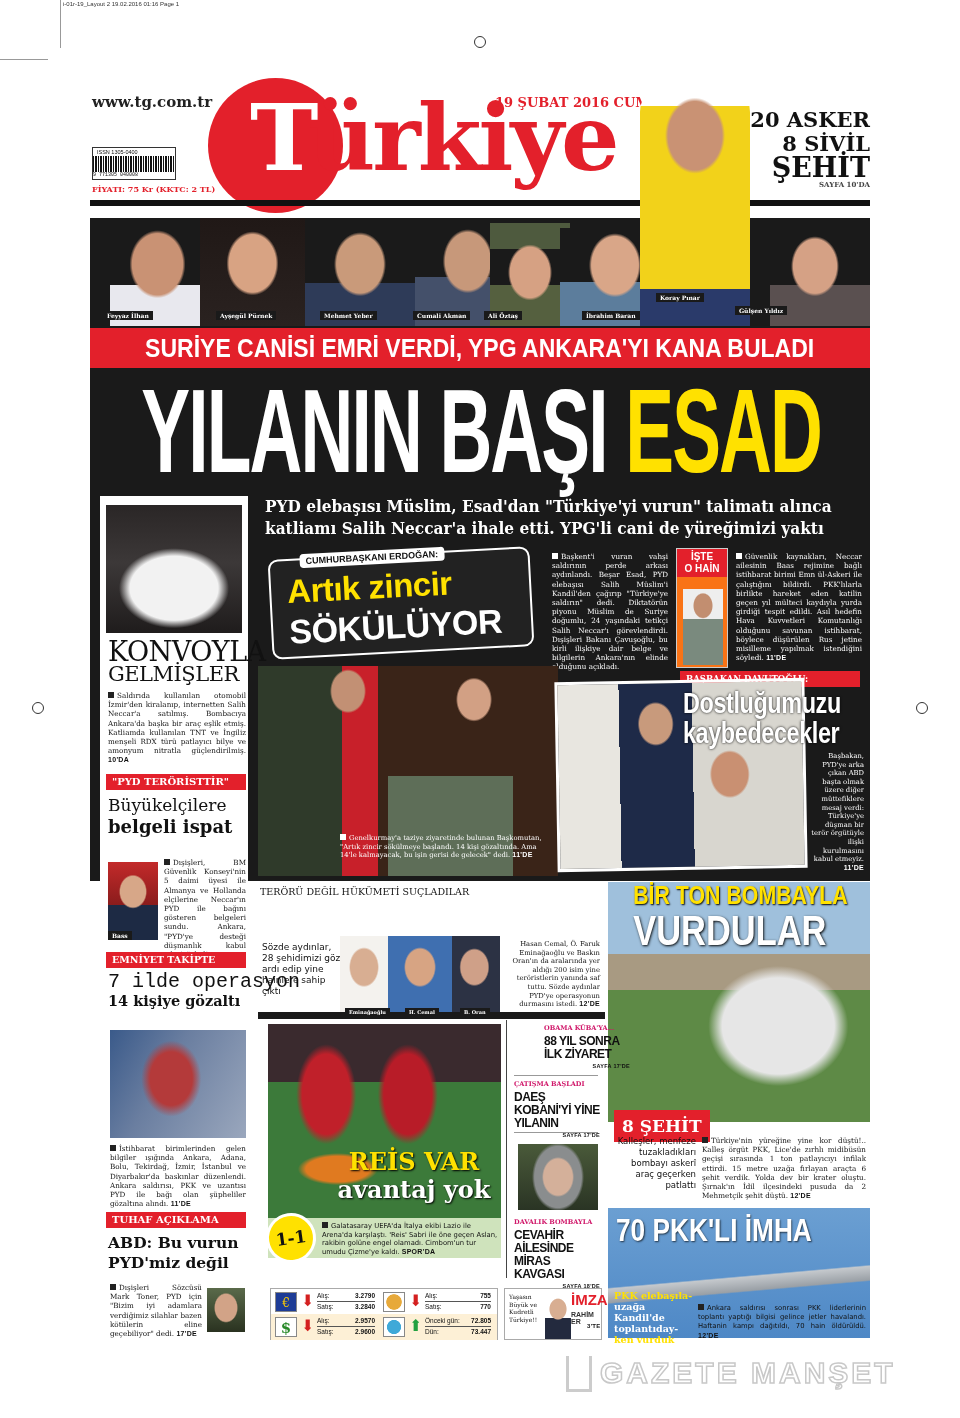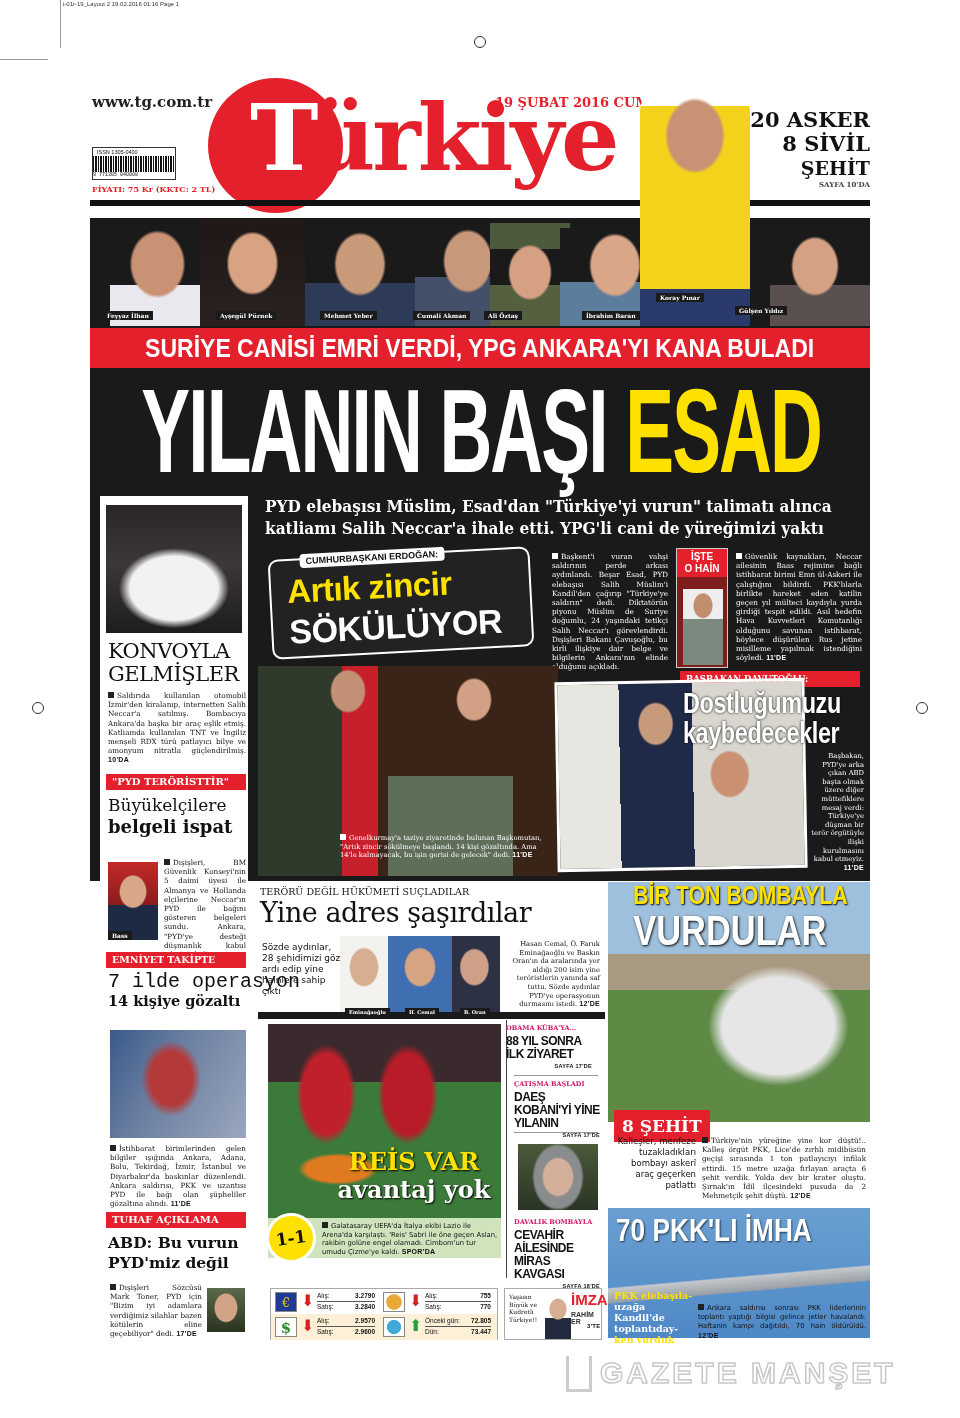--- a/index.html
+++ b/index.html
@@ -36,21 +36,21 @@
 
 <div class="abs" style="left:208px;top:78px;width:135px;height:135px;border-radius:50%;background:#e3202b"></div>
 <div class="abs" style="left:250px;top:88px;font-family:'DejaVu Serif',serif;font-weight:900;font-size:92px;line-height:100px;color:#e3202b;letter-spacing:-3px;white-space:nowrap">
   <span style="color:#fff;-webkit-text-stroke:0px">T</span><span>ürkiye</span>
 </div>
 <div class="abs slab" style="left:495px;top:95px;font-size:13px;color:#e3202b">19 ŞUBAT 2016 CUMA</div>
 
 <div class="abs" style="left:740px;top:108px;width:130px;text-align:right">
   <div class="slab" style="font-size:21px;line-height:24px">20 ASKER</div>
   <div class="slab" style="font-size:21px;line-height:24px">8 SİVİL</div>
-  <div class="slab" style="font-size:19px;line-height:24px">ŞEHİT</div>
+  <div class="slab" style="font-size:27px;line-height:24px">ŞEHİT</div>
   <div class="slab" style="font-size:7px;color:#444">SAYFA 10'DA</div>
 </div>
 
 <div class="abs" style="left:90px;top:200px;width:780px;height:6px;background:#111"></div>
 <div class="abs" style="left:90px;top:218px;width:780px;height:663px;background:#1a1a1a"></div>
 
 <div class="abs" style="left:90px;top:218px;width:780px;height:108px;overflow:hidden">
   <div class="photo" style="left:20px;top:5px;width:95px;height:103px;background:radial-gradient(ellipse 28px 34px at 50% 40%,#c99274 90%,transparent 100%),linear-gradient(#1a1a1a 60%,#e8e8ee 60%)"></div>
   <div class="photo" style="left:110px;top:0;width:105px;height:108px;background:radial-gradient(ellipse 26px 32px at 50% 42%,#d8a383 90%,transparent 100%),linear-gradient(#201816 0%,#2a2220 100%)"></div>
   <div class="photo" style="left:215px;top:5px;width:110px;height:103px;background:radial-gradient(ellipse 26px 32px at 50% 40%,#c99a7a 90%,transparent 100%),linear-gradient(#1a1a1a 58%,#2e3b58 58%)"></div>
@@ -83,21 +83,21 @@
 
 <div class="abs slab" style="left:265px;top:496px;width:600px;color:#fff;font-size:16px;line-height:22px;white-space:nowrap">
   <div style="transform:scaleX(0.96);transform-origin:left">PYD elebaşısı Müslim, Esad'dan "Türkiye'yi vurun" talimatı alınca</div>
   <div style="transform:scaleX(0.96);transform-origin:left">katliamı Salih Neccar'a ihale etti. YPG'li cani de yüreğimizi yaktı</div>
 </div>
 
 <div class="abs" style="left:100px;top:496px;width:148px;height:866px;background:#fff"></div>
 <div class="photo" style="left:106px;top:505px;width:136px;height:128px;background:radial-gradient(ellipse 55px 40px at 50% 65%,#f2f2f2 80%,transparent 100%),linear-gradient(#2a2626 0%,#3c3838 45%,#1f1c1c 100%)"></div>
 
 <div class="abs" style="left:108px;top:640px;width:138px">
-  <div style="font-family:'DejaVu Serif',serif;font-size:21px;line-height:23px;font-weight:400;letter-spacing:-0.5px">KONVOYLA</div>
+  <div style="font-family:'DejaVu Serif',serif;font-size:27px;line-height:23px;font-weight:400;letter-spacing:-0.5px">KONVOYLA</div>
   <div style="font-family:'DejaVu Serif',serif;font-size:21px;line-height:23px;font-weight:400;letter-spacing:-0.5px">GELMİŞLER</div>
   <div class="body-txt" style="margin-top:5px"><span class="sq"></span><span>Saldırıda kullanılan otomobil İzmir'den kiralanıp, internetten Salih Neccar'a satılmış. Bombacıya Ankara'da başka bir araç eşlik etmiş. Katliamda kullanılan TNT ve İngiliz menşeli RDX türü patlayıcı bilye ve amonyum nitratla güçlendirilmiş.</span> <span class="ref">10'DA</span></div>
 </div>
 
 <div class="abs redbar" style="left:106px;top:774px;width:140px;height:16px;font-family:'DejaVu Serif',serif;font-weight:700;font-size:10px;line-height:16px;padding-left:6px">"PYD TERÖRİSTTİR"</div>
 <div class="abs" style="left:108px;top:795px;width:138px">
   <div style="font-family:'DejaVu Serif',serif;font-size:17px;line-height:21px">Büyükelçilere</div>
   <div class="slab" style="font-size:18px;line-height:22px">belgeli ispat</div>
 </div>
 <div class="photo" style="left:108px;top:862px;width:50px;height:78px;background:radial-gradient(ellipse 14px 17px at 50% 38%,#d7a788 90%,transparent 100%),linear-gradient(#c32a2a 0%,#8a1c1c 55%,#1d2a44 55%)">
@@ -122,21 +122,21 @@
 <div class="photo" style="left:207px;top:1288px;width:38px;height:44px;background:radial-gradient(ellipse 12px 15px at 50% 45%,#d2a387 90%,transparent 100%),linear-gradient(#5a6a4a,#2a3220)"></div>
 
 <div class="abs" style="left:270px;top:553px;width:262px;height:100px;background:#222;border:2px solid #fff;border-radius:10px;transform:rotate(-3deg)">
   <div style="position:absolute;left:30px;top:-6px;background:#fff;color:#111;font-family:'Liberation Sans',sans-serif;font-weight:700;font-size:9px;padding:2px 6px;border-radius:4px">CUMHURBAŞKANI ERDOĞAN:</div>
   <div style="position:absolute;left:16px;top:12px;font-family:'Liberation Sans',sans-serif;font-weight:700;font-size:33px;color:#ffe100;white-space:nowrap;letter-spacing:-0.5px">Artık zincir</div>
   <div style="position:absolute;left:16px;top:52px;font-family:'Liberation Sans',sans-serif;font-weight:700;font-size:34px;color:#fff;white-space:nowrap;letter-spacing:-0.5px">SÖKÜLÜYOR</div>
 </div>
 
 <div class="abs body-txt white" style="left:552px;top:552px;width:116px"><span class="sq w"></span><span>Başkent'i vuran vahşi saldırının perde arkası aydınlandı. Beşar Esad, PYD elebaşısı Salih Müslim'i Kandil'den çağırıp "Türkiye'ye saldırın" dedi. Diktatörün piyonu Müslim de Suriye doğumlu, 24 yaşındaki tetikçi Salih Neccar'ı görevlendirdi. Dışişleri Bakanı Çavuşoğlu, bu kirli ilişkiye dair belge ve bilgilerin Ankara'nın elinde olduğunu açıkladı.</span></div>
 
-<div class="abs" style="left:676px;top:548px;width:52px;height:120px;background:#7f1d1d;border:1px solid #ccc">
+<div class="abs" style="left:676px;top:548px;width:52px;height:120px;background:#f97316;border:1px solid #ccc">
   <div style="background:#e3202b;color:#fff;text-align:center;font-family:'Liberation Sans',sans-serif;font-weight:700;font-size:10px;line-height:12px;padding:2px 0">
     <div>İŞTE</div>
       <div>O HAİN</div>
   </div>
   <div style="position:absolute;left:6px;top:40px;width:40px;height:76px;background:radial-gradient(ellipse 10px 13px at 50% 22%,#c28e70 90%,transparent 100%),linear-gradient(#eee 40%,#7a8a7e 40%)"></div>
 </div>
 
 <div class="abs body-txt white" style="left:736px;top:552px;width:126px"><span class="sq w"></span><span>Güvenlik kaynakları, Neccar ailesinin Baas rejimine bağlı istihbarat birimi Emn ül-Askeri ile çalıştığını bildirdi. PKK'lılarla birlikte hareket eden katilin geçen yıl mülteci kaydıyla yurda girdiği tespit edildi. Asıl hedefin Hava Kuvvetleri Komutanlığı olduğunu savunan istihbarat, böylece düşürülen Rus jetine misilleme yapılmak istendiğini söyledi.</span> <span class="ref">11'DE</span></div>
 
 <div class="photo" style="left:258px;top:666px;width:300px;height:210px;background:
@@ -153,21 +153,20 @@
   radial-gradient(ellipse 20px 24px at 70% 50%,#c99072 90%,transparent 100%),
   linear-gradient(90deg,#e8e6e0 0 25%,#1e2a48 25% 55%,#d8d6cf 55% 100%)"></div>
 <div class="abs cond" style="left:683px;top:688px;color:#fff;font-size:30px;line-height:30px;text-shadow:0 0 3px #000;transform:scaleX(0.78);white-space:nowrap">
   <div>Dostluğumuzu</div>
     <div>kaybedecekler</div>
 </div>
 <div class="abs body-txt white" style="left:808px;top:752px;width:56px;text-align:right;font-size:6.8px;line-height:8.6px"><span>Başbakan, PYD'ye arka çıkan ABD başta olmak üzere diğer müttefiklere mesaj verdi: Türkiye'ye düşman bir terör örgütüyle ilişki kurulmasını kabul etmeyiz.</span> <span class="ref">11'DE</span></div>
 
 <div class="abs" style="left:260px;top:886px;width:342px">
   <div style="font-family:'DejaVu Serif',serif;font-size:9.5px">TERÖRÜ DEĞİL HÜKÜMETİ SUÇLADILAR</div>
-  <div style="font-family:'DejaVu Serif',serif;font-size:27px;line-height:32px;letter-spacing:-0.5px;white-space:nowrap">Yine adres şaşırdılar</div>
 </div>
 <div class="abs" style="left:262px;top:942px;width:82px;font-family:'DejaVu Sans',sans-serif;font-size:9px;line-height:11px">Sözde aydınlar, 28 şehidimizi göz ardı edip yine hainlere sahip çıktı</div>
 <div class="photo" style="left:340px;top:936px;width:160px;height:78px;background:
   radial-gradient(ellipse 15px 20px at 15% 40%,#d8ae92 90%,transparent 100%),
   radial-gradient(ellipse 16px 20px at 50% 40%,#d7a483 90%,transparent 100%),
   radial-gradient(ellipse 15px 19px at 84% 40%,#cfa088 90%,transparent 100%),
   linear-gradient(90deg,#f4f2ee 0 30%,#3f6fb0 30% 70%,#2c3244 70%)"></div>
 <div class="abs" style="left:258px;top:1012px;width:347px;height:7px;background:#1a1a1a"></div>
 <div class="namecap" style="left:345px;top:1008px;font-size:5px">Eminağaoğlu</div>
 <div class="namecap" style="left:405px;top:1008px;font-size:5px">H. Cemal</div>
@@ -204,21 +203,21 @@
   linear-gradient(#3a2a2e 0 25%,#3c7a3a 25% 100%)"></div>
 <div class="abs slab" style="left:330px;top:1148px;width:168px;text-align:center">
   <div style="color:#ffe100;font-size:24px;line-height:28px;text-shadow:1px 1px 2px #000;white-space:nowrap">REİS VAR</div>
   <div style="color:#fff;font-size:24px;line-height:28px;text-shadow:1px 1px 2px #000;white-space:nowrap">avantaj yok</div>
 </div>
 <div class="abs" style="left:268px;top:1218px;width:233px;height:40px;background:rgba(220,236,200,0.92)"></div>
 <div class="abs slab" style="left:266px;top:1213px;width:50px;height:50px;border-radius:50%;background:#ffe100;border:3px solid #fff;display:flex;align-items:center;justify-content:center;font-size:17px;transform:rotate(-8deg)">1-1</div>
 <div class="abs body-txt" style="left:322px;top:1222px;width:176px;font-family:'DejaVu Sans',sans-serif;font-size:6.8px;line-height:8.6px;text-align:left"><span class="sq"></span><span>Galatasaray UEFA'da İtalya ekibi Lazio ile Arena'da karşılaştı. 'Reis' Sabri ile öne geçen Aslan, rakibin golüne engel olamadı. Cimbom'un tur umudu Çizme'ye kaldı.</span> <span class="ref">SPOR'DA</span></div>
 
 <div class="abs" style="left:506px;top:1020px;width:1px;height:258px;background:#444"></div>
-<div class="abs" style="left:506px;top:1024px;width:86px">
+<div class="abs" style="left:544px;top:1024px;width:86px">
   <div class="slab" style="color:#d0186a;font-size:6.5px">OBAMA KÜBA'YA...</div>
   <div class="cond" style="font-size:12px;line-height:13px;margin-top:3px">88 YIL SONRA İLK ZİYARET</div>
   <div class="ref" style="text-align:right;font-size:5.5px;margin-top:2px">SAYFA 17'DE</div>
 </div>
 <div class="abs" style="left:514px;top:1075px;width:84px;height:1px;background:#999"></div>
 <div class="abs" style="left:514px;top:1080px;width:86px">
   <div class="slab" style="color:#d0186a;font-size:6.5px">ÇATIŞMA BAŞLADI</div>
   <div class="cond" style="font-size:12px;line-height:13px;margin-top:3px">DAEŞ KOBANİ'Yİ YİNE YILANIN</div>
   <div class="ref" style="text-align:right;font-size:5.5px;margin-top:2px">SAYFA 17'DE</div>
 </div>

